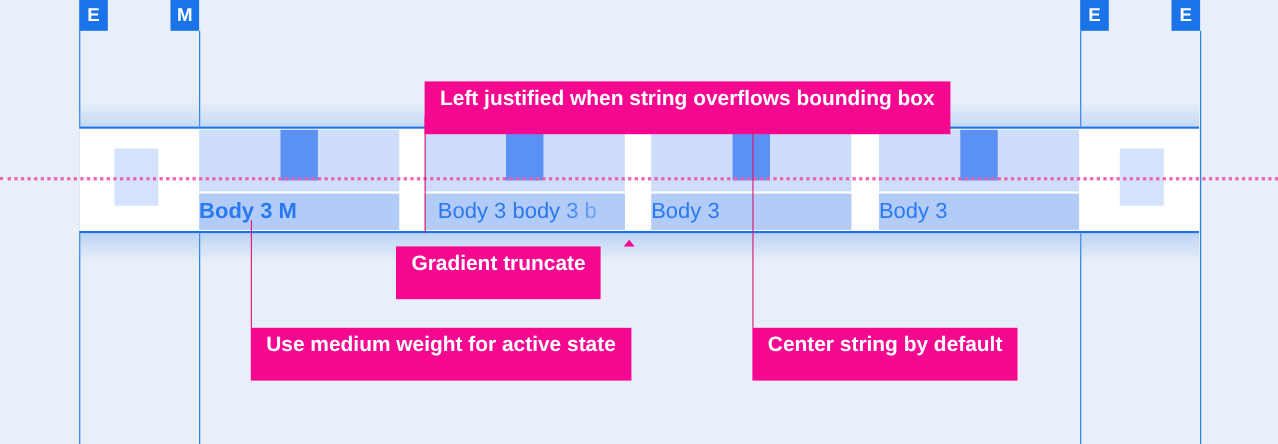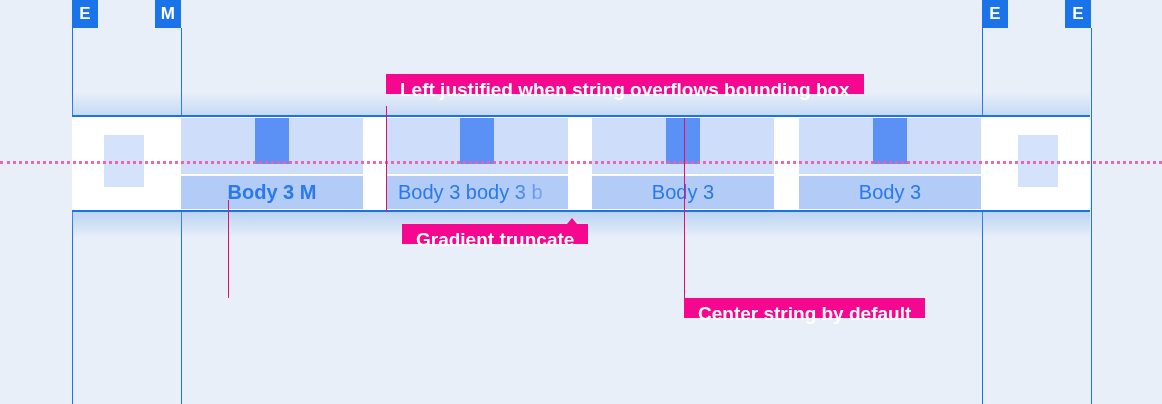--- a/index.html
+++ b/index.html
@@ -81,21 +81,20 @@
     background:#5b91f5;
   }
   .label-box{
     position:absolute;
     left:0;bottom:0;
     height:33px;
     background:#b2cbf7;
     color:#2979f0;
     font-size:20px;
     line-height:33px;
-    text-align:center;
     white-space:nowrap;
     overflow:hidden;
     box-sizing:border-box;
   }
   .label-box.medium{font-weight:bold;}
   .label-box.overflow{
     text-align:left;
     padding-left:12px;
   }
   .fade{
@@ -124,21 +123,21 @@
   }
 
   
   .callout{
     position:absolute;
     background:#f5078f;
     color:#ffffff;
     font-weight:bold;
     font-size:19px;
     line-height:32px;
-    height:20px;
+    height:48px;
     padding:0 14px;
     white-space:nowrap;
     box-sizing:border-box;
   }
   .leader{
     position:absolute;
     width:1px;
     background:#e0106f;
   }
   .tick{
@@ -204,20 +203,21 @@
   </div>
 
   <div class="edge-ph" style="left:1018px;"></div>
 
   <div class="centerline"></div>
 
   <div class="leader" style="left:386px;top:106px;height:106px;"></div>
   <div class="callout" style="left:386px;top:74px;">Left justified when string overflows bounding box</div>
 
   <div class="tick" style="left:567px;top:218px;"></div>
-  <div class="callout" style="left:360px;top:224px;margin-left:42px;">Gradient truncate</div>
+  <div class="callout" style="left:360px;top:224px;">Gradient truncate</div>
 
   <div class="leader" style="left:228px;top:200px;height:98px;"></div>
+  <div class="callout" style="left:228px;top:298px;">Use medium weight for active state</div>
 
   <div class="leader" style="left:684px;top:118px;height:180px;"></div>
   <div class="callout" style="left:684px;top:298px;">Center string by default</div>
 
 </div>
 
 </body></html>

